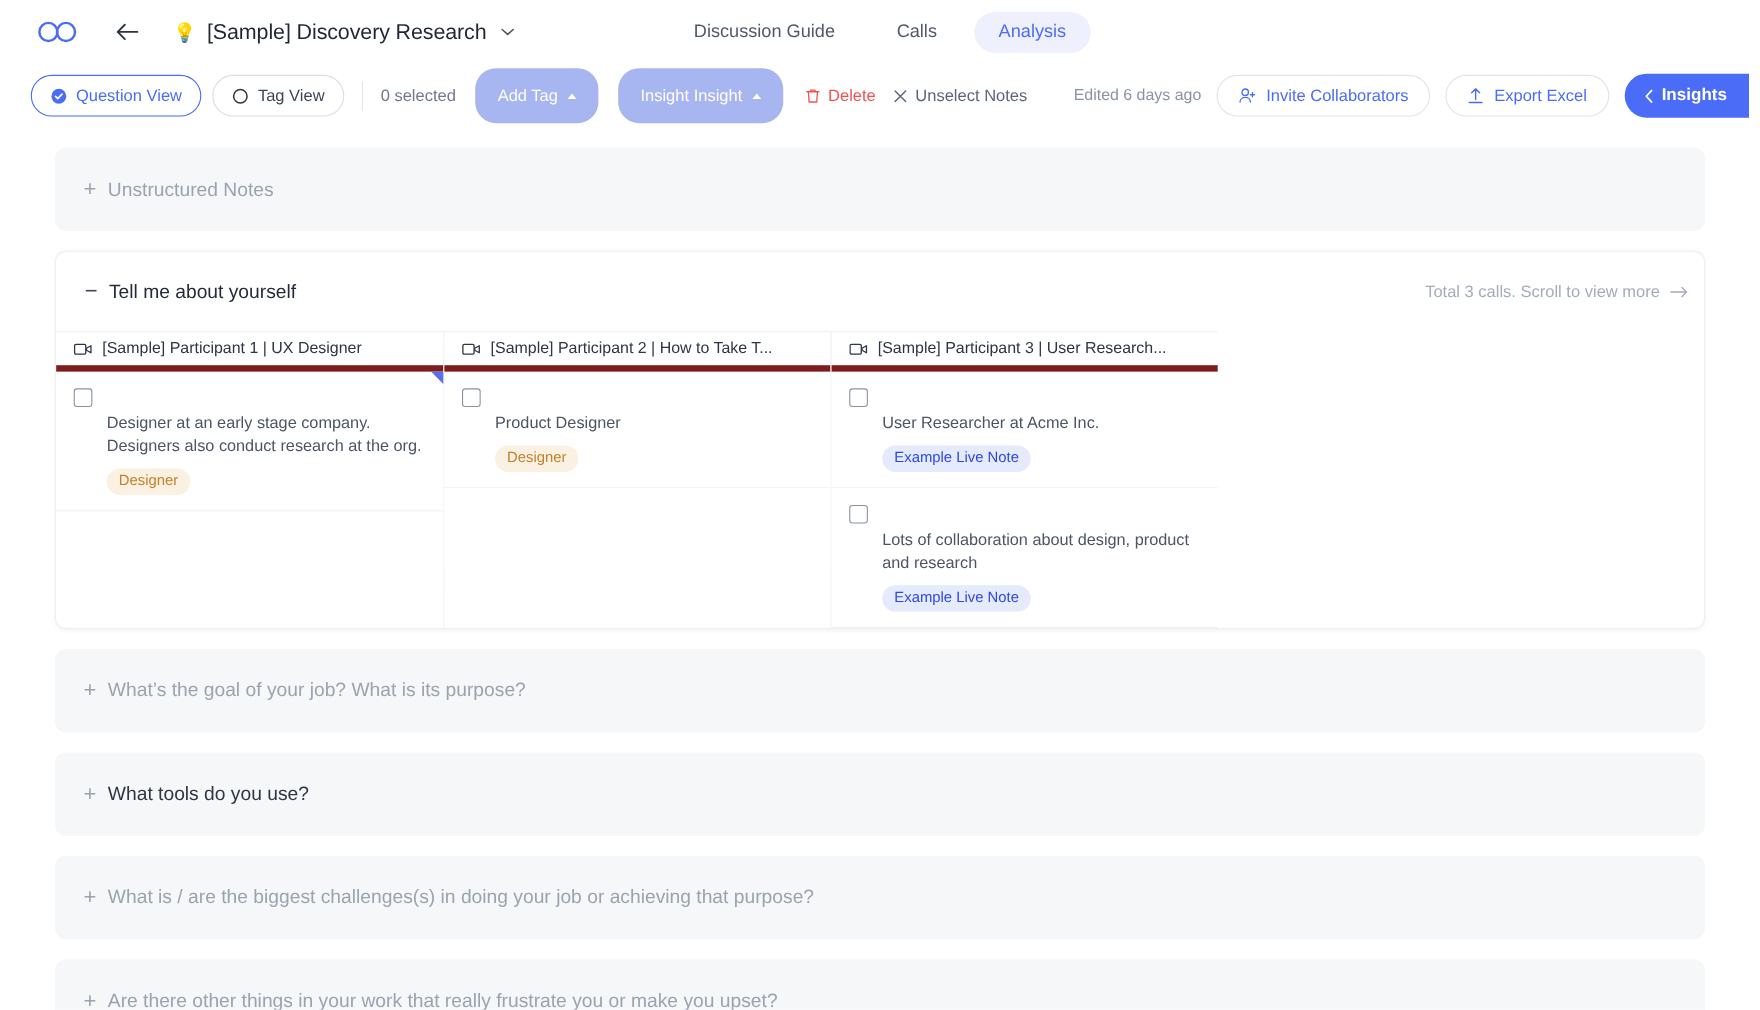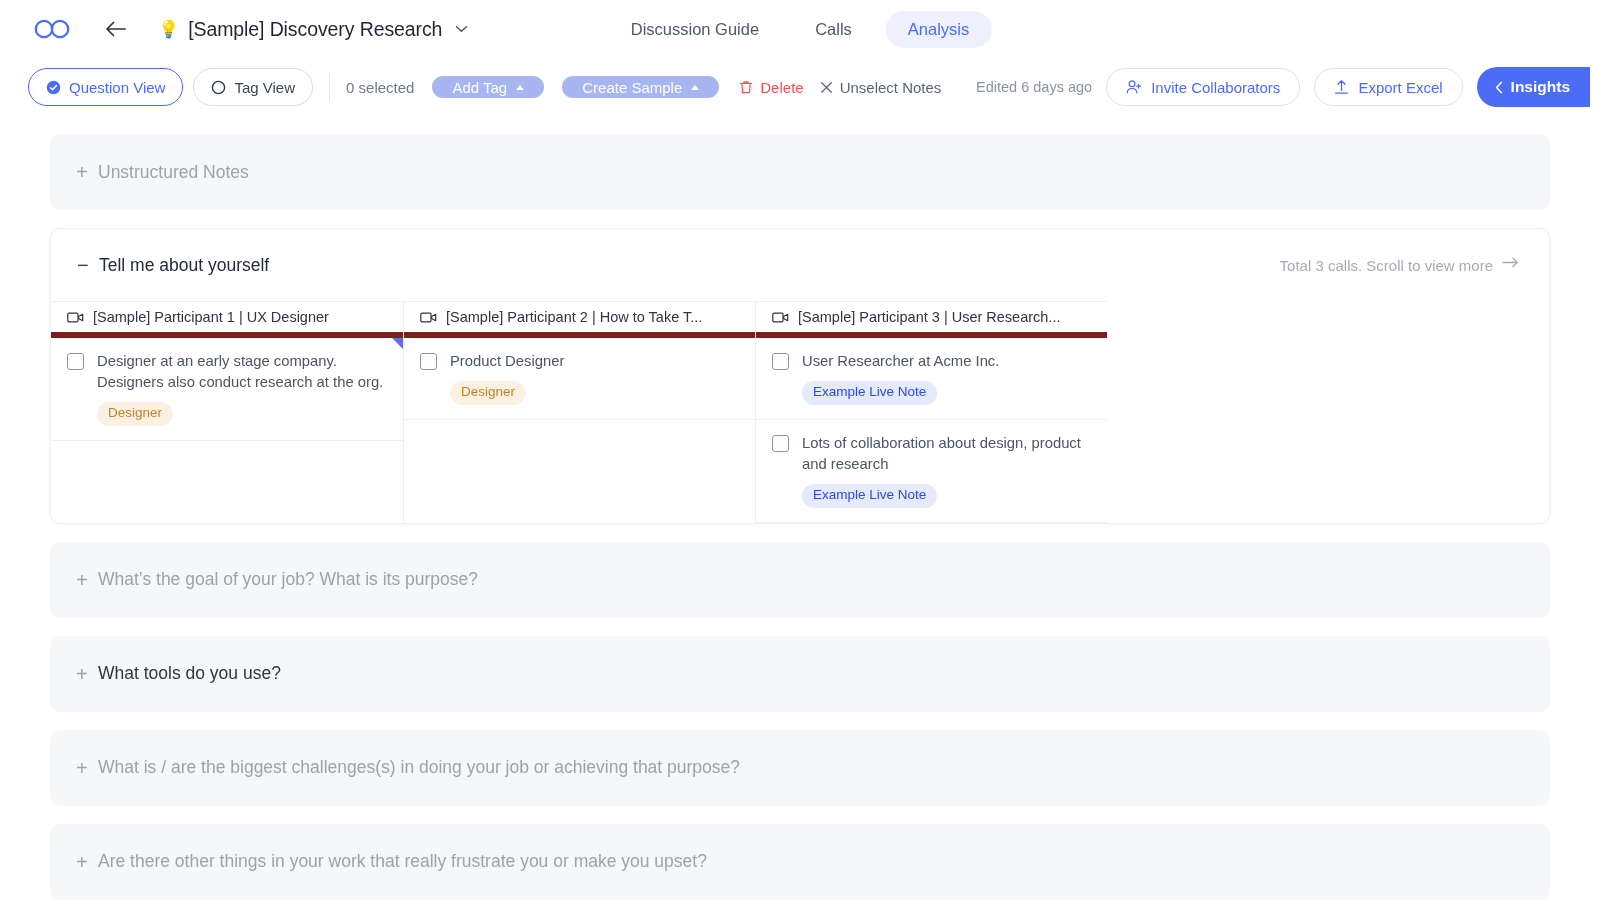--- a/index.html
+++ b/index.html
@@ -110,21 +110,21 @@
     background: #e2e6ec;
     margin: 0 16px;
   }
   .sel-count {
     font-size: 15px;
     color: #70798a;
     white-space: nowrap;
   }
   .pill-btn {
     margin-left: 18px;
-    height: 22px;
+    height: 50px;
     padding: 0 20px;
     border-radius: 19px;
     border: none;
     background: #a7b5f0;
     color: #ffffff;
     font-size: 15px;
     font-weight: 500;
     display: flex;
     align-items: center;
     gap: 9px;
@@ -245,23 +245,23 @@
     padding: 0 26px;
     position: relative;
   }
   .q-card-head .q-sign { color: #3d4754; }
   .q-card-head .q-title {
     font-size: 17.5px;
     color: #232c38;
   }
   .scroll-hint {
     position: absolute;
-    right: 30px;
-    display: flex;
-    align-items: flex-start;
+    right: 14px;
+    display: flex;
+    align-items: center;
     gap: 9px;
     font-size: 15px;
     color: #a4acb8;
     cursor: pointer;
     white-space: nowrap;
   }
 
   .grid-wrap { display: flex; }
   .col {
     width: 352px;
@@ -297,21 +297,21 @@
   .note-cell.blank { border-bottom: none; }
   .chk {
     width: 17px; height: 17px;
     flex: 0 0 17px;
     border: 1.5px solid #8a93a1;
     border-radius: 3px;
     margin-top: 2px;
     background: #fff;
     cursor: pointer;
   }
-  .note-body { flex: 1; min-width: 0; }
+  .note-body { flex: 1; min-width: 0; margin-top: 24px; }
   .note-text {
     font-size: 14.8px;
     line-height: 1.42;
     color: #4b5563;
   }
   .tag {
     display: inline-block;
     margin-top: 9px;
     padding: 3px 11px 4px;
     border-radius: 12px;
@@ -390,21 +390,21 @@
   <div class="divider-v"></div>
 
   <div class="sel-count">0 selected</div>
 
   <button class="pill-btn">
     <span>Add Tag</span>
     <span class="caret-up"></span>
   </button>
 
   <button class="pill-btn">
-    <span>Create Sample</span>
+    <span>Insight Insight</span>
     <span class="caret-up"></span>
   </button>
 
   <div class="tool-link danger">
     <span style="display:flex;">
       <svg width="14" height="15" viewBox="0 0 14 15" fill="none">
         <path d="M1.6 3.4h10.8M5 3.4V1.9h4v1.5M2.9 3.4l.6 9.3h7l.6-9.3" stroke="#ef5350" stroke-width="1.2" stroke-linecap="round" stroke-linejoin="round"></path>
       </svg>
     </span>
     <span>Delete</span>

